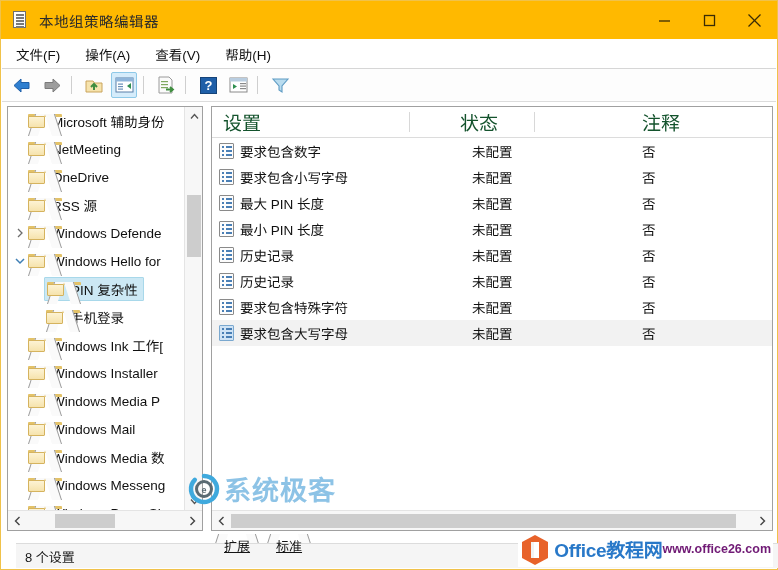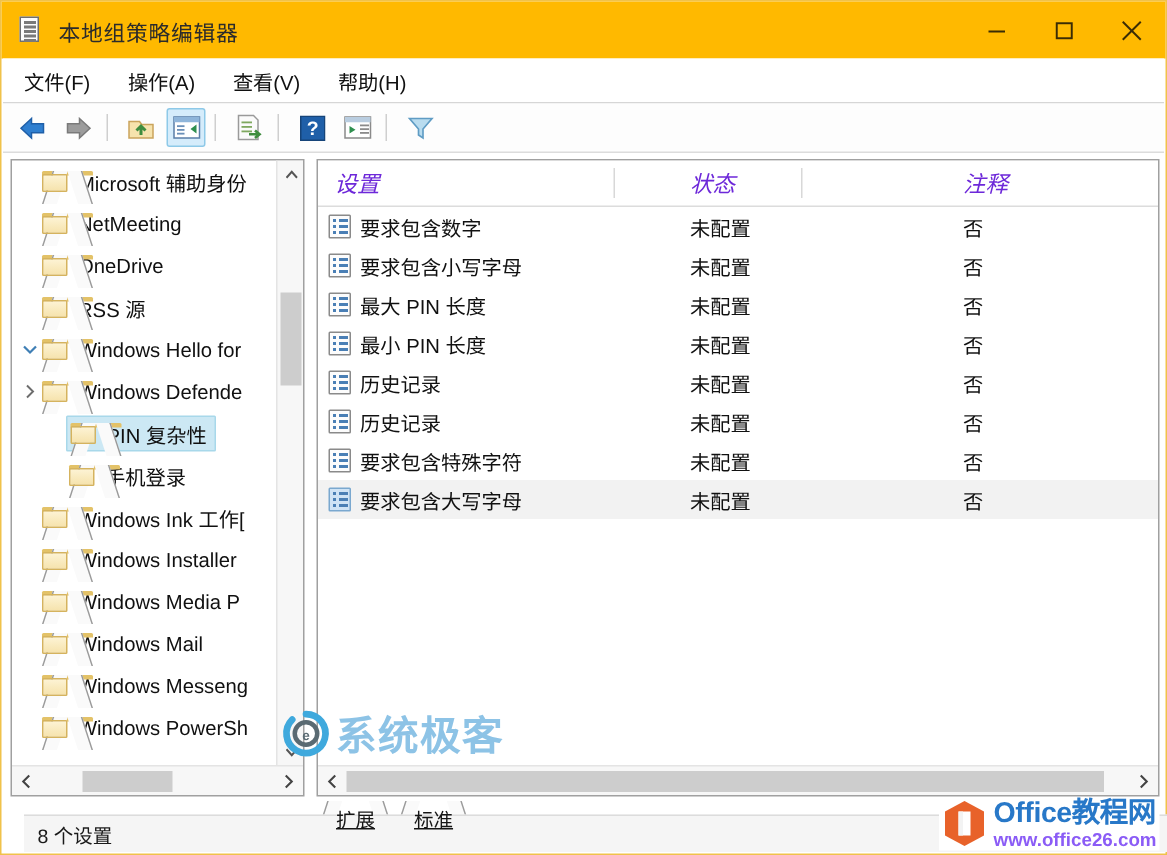--- a/index.html
+++ b/index.html
@@ -216,23 +216,22 @@
   .list-header {
     position: relative;
     height: 30px;
     border-bottom: 1px solid #dcdcdc;
     background: #ffffff;
   }
   .col-h {
     position: absolute; top: 0;
     height: 29px;
     display: flex; align-items: center;
-    font-size: 15px;
-    color: #6d28d9;
-    font-style: italic;
+    font-size: 19px;
+    color: #14532d;
   }
   .col-div {
     position: absolute; top: 5px;
     width: 1px; height: 20px;
     background: #d8d8d8;
   }
   .list-rows { position: relative; }
   .list-row {
     height: 26px;
     display: flex; align-items: center;
@@ -253,21 +252,21 @@
     position: absolute; left: 2px; top: 2px;
     width: 2px; height: 2px;
     background: #4a7fb5;
     box-shadow: 0 4px 0 #4a7fb5, 0 8px 0 #4a7fb5,
                 4px 0 0 #4a7fb5, 4px 4px 0 #4a7fb5, 4px 8px 0 #4a7fb5,
                 6px 0 0 #4a7fb5, 6px 4px 0 #4a7fb5, 6px 8px 0 #4a7fb5,
                 8px 0 0 #4a7fb5, 8px 4px 0 #4a7fb5, 8px 8px 0 #4a7fb5;
   }
   .list-row.hl .row-icon { background: #cfe3f5; border-color: #7aa8cf; }
   .cell-name { position: absolute; left: 28px; white-space: nowrap; }
-  .cell-state { position: absolute; left: 248px; white-space: nowrap; }
+  .cell-state { position: absolute; left: 260px; white-space: nowrap; }
   .cell-note  { position: absolute; left: 430px; white-space: nowrap; }
 
   .list-hsb {
     position: absolute; left: 0; bottom: 0;
     width: 560px; height: 20px;
     background: #f7f7f7;
     border-top: 1px solid #e4e4e4;
     box-sizing: border-box;
   }
   .list-hsb .thumb {
@@ -340,27 +339,27 @@
     white-space: nowrap;
   }
   .wm-br {
     position: absolute; right: 4px; bottom: 2px;
     display: flex; align-items: center;
     pointer-events: none;
     background: #ffffff;
     padding: 1px 2px;
   }
   .wm-br .hex { width: 30px; height: 32px; flex: none; margin-right: 4px; }
-  .wm-br .lines { display: flex; flex-direction: column; line-height: 1; }
+  .wm-br .lines { display: flex; line-height: 1; }
   .wm-br .l1 {
     font-size: 19px; font-weight: bold; color: #2878c8;
     letter-spacing: -.3px; white-space: nowrap;
   }
   .wm-br .l2 {
-    font-size: 12.5px; font-weight: bold; color: #8b5cf6;
+    font-size: 12.5px; font-weight: bold; color: #701a75;
     margin-top: 2px; white-space: nowrap;
   }
 </style>
 </head>
 <body>
 
 <div id="app">
 
   <div class="titlebar">
     <div class="title-icon">
@@ -495,46 +494,46 @@
           <div class="lbl-wrap">
             <div class="folder">
               <div class="tab"></div>
               <div class="body"></div>
             </div>
             <div class="lbl">RSS 源</div>
           </div>
         </div>
         <div class="tree-row">
           <div class="chev">
+            <svg width="8" height="10" viewBox="0 0 8 10">
+              <path d="M2 1 L6 5 L2 9" fill="none" stroke="#6d6d6d" stroke-width="1.3"></path>
+            </svg>
+          </div>
+          <div class="lbl-wrap">
+            <div class="folder">
+              <div class="tab"></div>
+              <div class="body"></div>
+            </div>
+            <div class="lbl">Windows Defende</div>
+          </div>
+        </div>
+        <div class="tree-row">
+          <div class="chev">
             <svg width="10" height="8" viewBox="0 0 10 8">
               <path d="M1 2 L5 6 L9 2" fill="none" stroke="#3f7fb5" stroke-width="1.5"></path>
             </svg>
           </div>
           <div class="lbl-wrap">
             <div class="folder">
               <div class="tab"></div>
               <div class="body"></div>
             </div>
             <div class="lbl">Windows Hello for</div>
           </div>
         </div>
-        <div class="tree-row">
-          <div class="chev">
-            <svg width="8" height="10" viewBox="0 0 8 10">
-              <path d="M2 1 L6 5 L2 9" fill="none" stroke="#6d6d6d" stroke-width="1.3"></path>
-            </svg>
-          </div>
-          <div class="lbl-wrap">
-            <div class="folder">
-              <div class="tab"></div>
-              <div class="body"></div>
-            </div>
-            <div class="lbl">Windows Defende</div>
-          </div>
-        </div>
         <div class="tree-row selected">
           <div class="chev"></div>
           <div style="width: 18px; flex: 0 0 auto;"></div>
           <div class="lbl-wrap">
             <div class="folder">
               <div class="tab"></div>
               <div class="body"></div>
             </div>
             <div class="lbl">PIN 复杂性</div>
           </div>
@@ -581,20 +580,30 @@
           </div>
         </div>
         <div class="tree-row">
           <div class="chev"></div>
           <div class="lbl-wrap">
             <div class="folder">
               <div class="tab"></div>
               <div class="body"></div>
             </div>
             <div class="lbl">Windows Mail</div>
+          </div>
+        </div>
+        <div class="tree-row">
+          <div class="chev"></div>
+          <div class="lbl-wrap">
+            <div class="folder">
+              <div class="tab"></div>
+              <div class="body"></div>
+            </div>
+            <div class="lbl">Windows Media 数</div>
           </div>
         </div>
         <div class="tree-row">
           <div class="chev"></div>
           <div class="lbl-wrap">
             <div class="folder">
               <div class="tab"></div>
               <div class="body"></div>
             </div>
             <div class="lbl">Windows Messeng</div>

